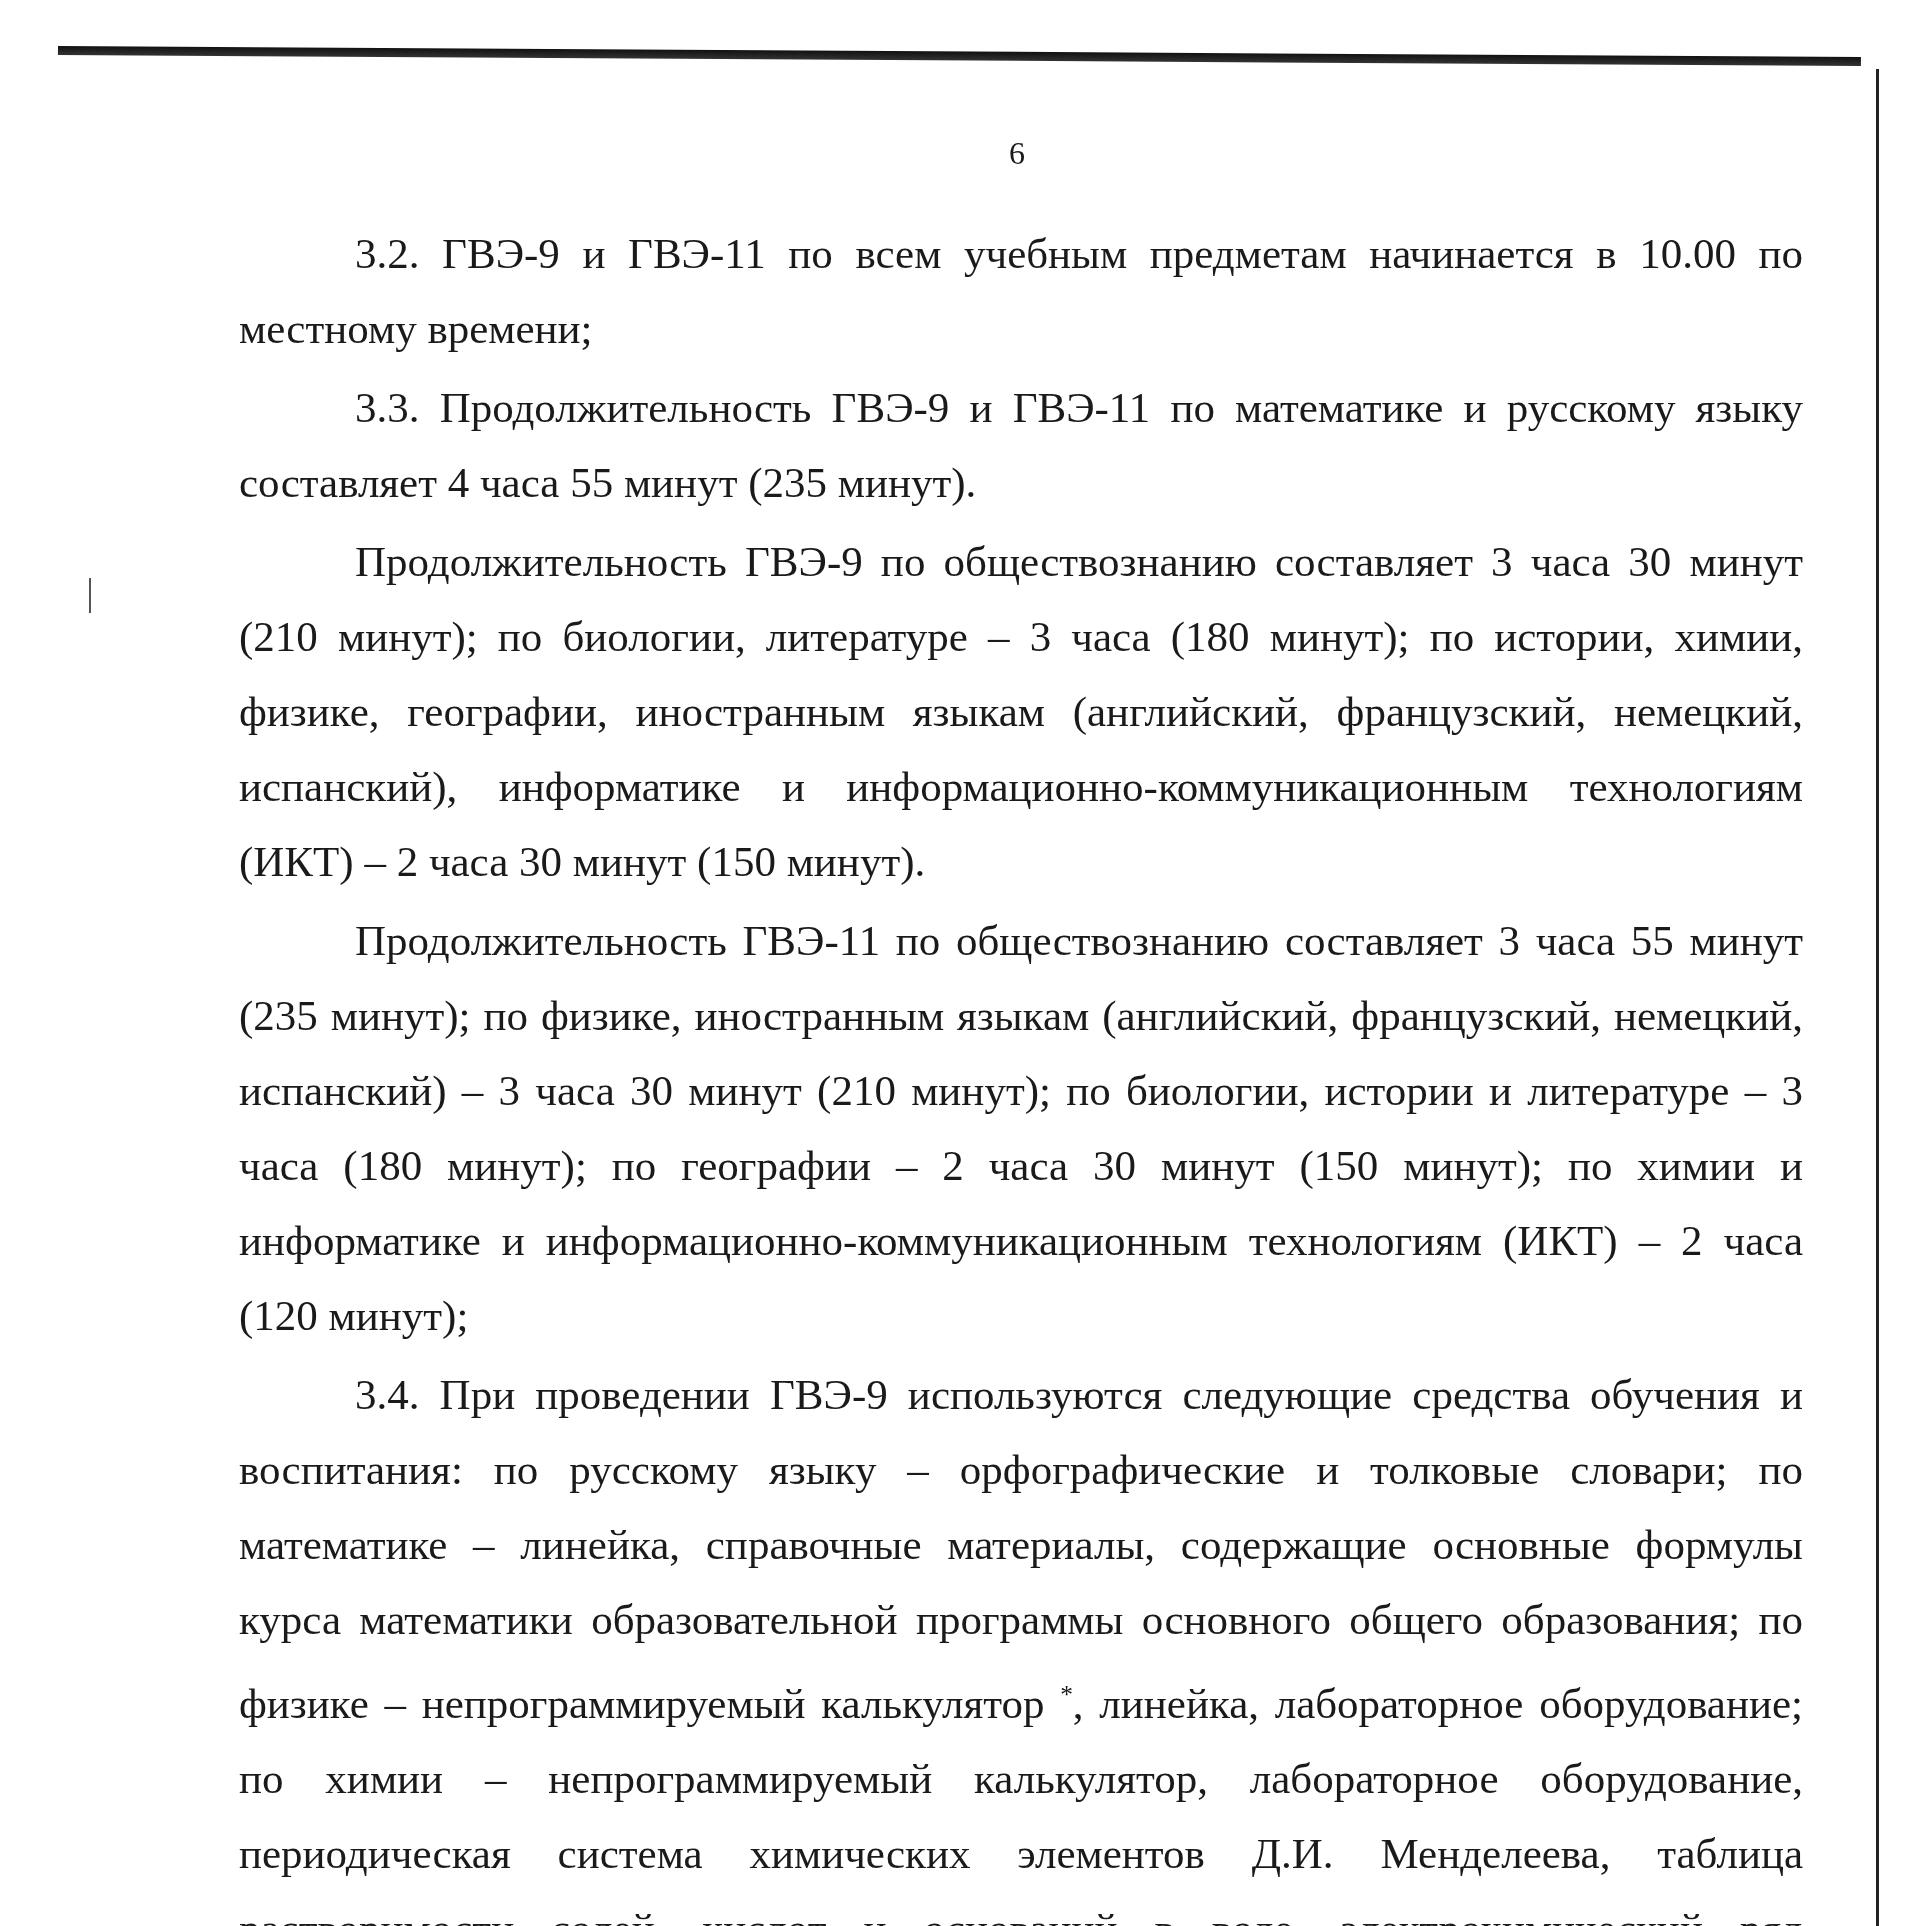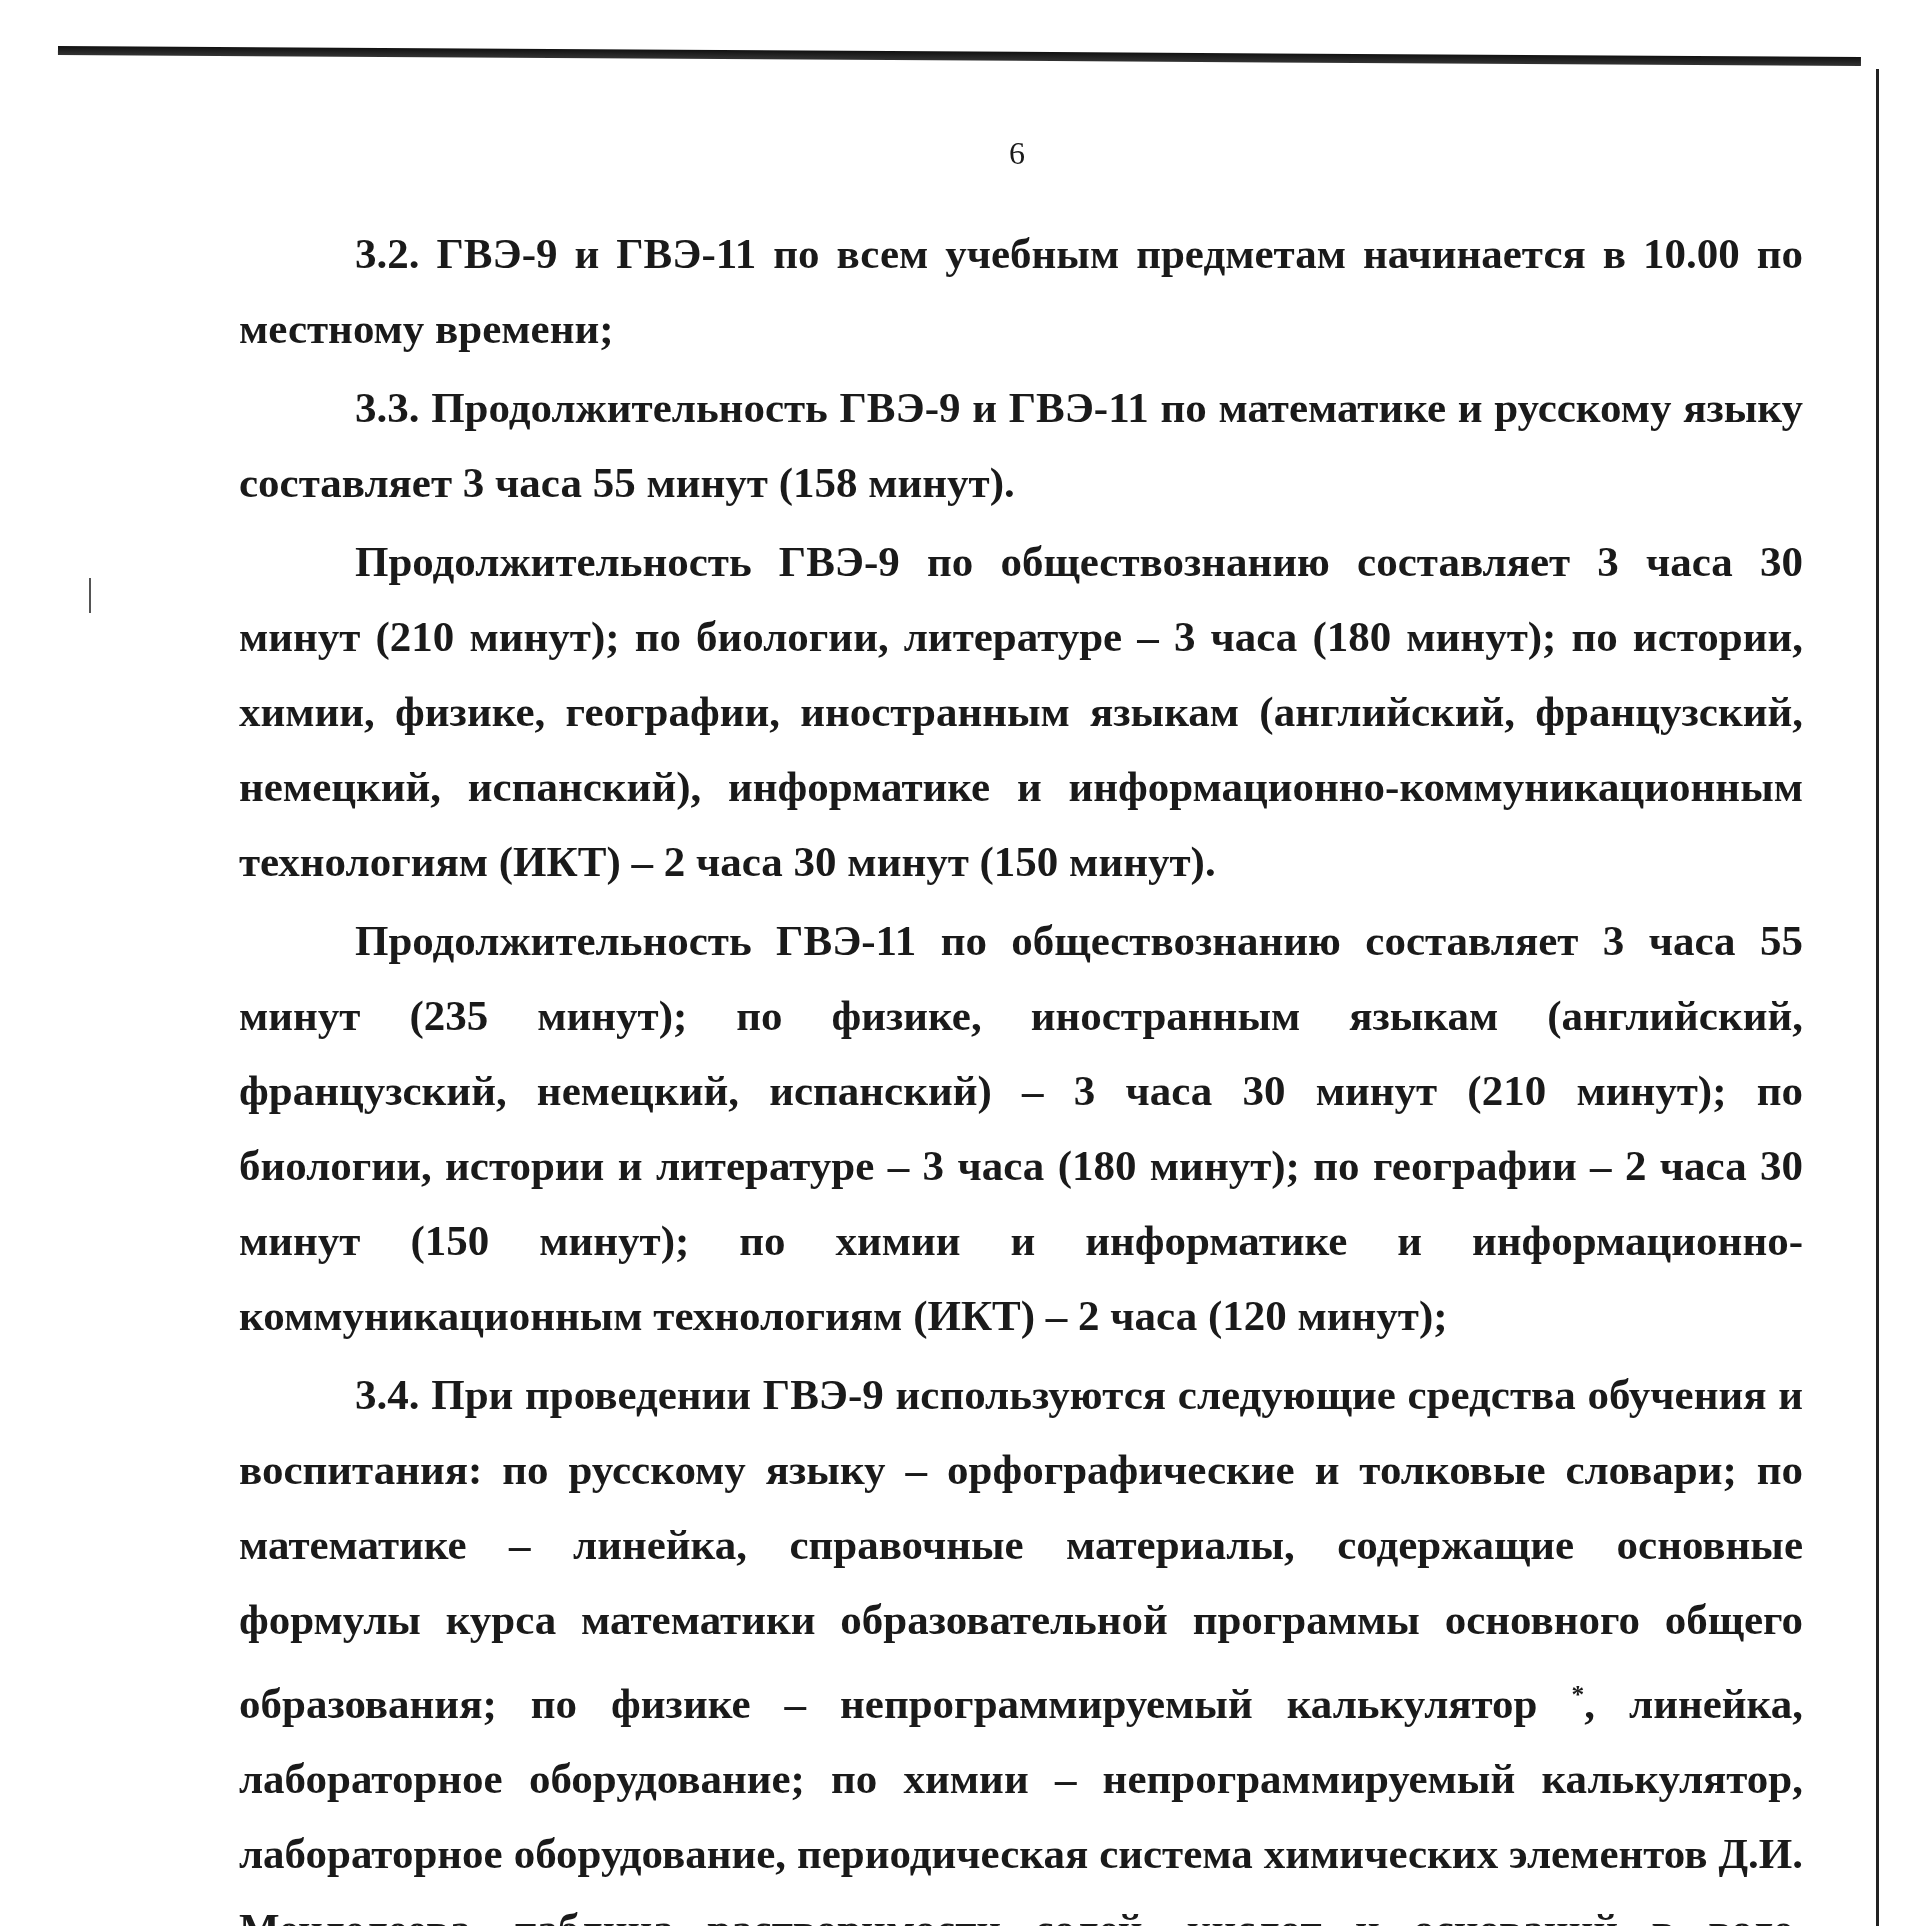--- a/index.html
+++ b/index.html
@@ -2,39 +2,39 @@
 <html style="font-size:6.2px"><head>
   <meta charset="utf-8">
   <style>
     html, body { margin: 0; padding: 0; background: #ffffff; }
     body { width: 1913px; height: 2703px; position: relative; overflow: hidden; font-family: "Liberation Serif", serif; color: #1a1a1a; }
     .top-rule { position: absolute; left: 58px; top: 46px; width: 1803px; height: 8.5px; background: linear-gradient(#111, #333); transform: rotate(0.35deg); transform-origin: left top; }
     .right-border { position: absolute; left: 1876px; top: 69px; width: 3.1px; height: 2581px; background: #222; }
     .left-mark { position: absolute; left: 89px; width: 1.5px; background: #555; }
     .page-number { position: absolute; left: 1009px; top: 135px; font-size: 32px; }
     .content { position: absolute; left: 239px; top: 216px; width: 1564px; font-size: 43px; line-height: 75px; text-align: justify; }
-    .content p { margin: 0; font-weight: bold; }
+    .content p { margin: 0; }
     .indent { text-indent: 116px; }
     .gap { height: 3.9px; }
     sup.star { font-size: 25.4px; vertical-align: 0.6em; }
   </style>
 </head>
 <body>
 
 <div class="top-rule"></div>
 <div class="right-border"></div>
 
 <div class="left-mark" style="top:578px;height:35px;"></div>
 
 <div class="page-number">6</div>
 
 <div class="content">
   <p class="indent">3.2. ГВЭ-9 и ГВЭ-11 по всем учебным предметам начинается в 10.00 по местному времени;</p>
   <div class="gap"></div>
-  <p class="indent">3.3. Продолжительность ГВЭ-9 и ГВЭ-11 по математике и русскому языку составляет 3 часа 55 минут (158 минут).</p>
+  <p class="indent">3.3. Продолжительность ГВЭ-9 и ГВЭ-11 по математике и русскому языку составляет 4 часа 55 минут (235 минут).</p>
   <div class="gap"></div>
   <p class="indent">Продолжительность ГВЭ-9 по обществознанию составляет 3 часа 30 минут (210 минут); по биологии, литературе – 3 часа (180 минут); по истории, химии, физике, географии, иностранным языкам (английский, французский, немецкий, испанский), информатике и информационно-коммуникационным технологиям (ИКТ) – 2 часа 30 минут (150 минут).</p>
   <div class="gap"></div>
   <p class="indent">Продолжительность ГВЭ-11 по обществознанию составляет 3 часа 55 минут (235 минут); по физике, иностранным языкам (английский, французский, немецкий, испанский) – 3 часа 30 минут (210 минут); по биологии, истории и литературе – 3 часа (180 минут); по географии – 2 часа 30 минут (150 минут); по химии и информатике и информационно-коммуникационным технологиям (ИКТ) – 2 часа (120 минут);</p>
   <div class="gap"></div>
   <p class="indent"><span>3.4. При проведении ГВЭ-9 используются следующие средства обучения и воспитания: по русскому языку – орфографические и толковые словари; по математике – линейка, справочные материалы, содержащие основные формулы курса математики образовательной программы основного общего образования; по физике – непрограммируемый калькулятор</span> <sup class="star">*</sup><span>, линейка, лабораторное оборудование; по химии – непрограммируемый калькулятор, лабораторное оборудование, периодическая система химических элементов Д.И. Менделеева, таблица растворимости солей, кислот и оснований в воде, электрохимический ряд напряжений металлов; по биологии – линейка, карандаш, непрограммируемый калькулятор; по географии – линейка, непрограммируемый калькулятор и географические атласы для 7, 8 и 9 классов; по литературе – полные тексты художественных произведений, а также сборники лирики; по информатике и информационно-коммуникационным технологиям (ИКТ), иностранным языкам –</span></p>
 </div>
 
 
 </body></html>

